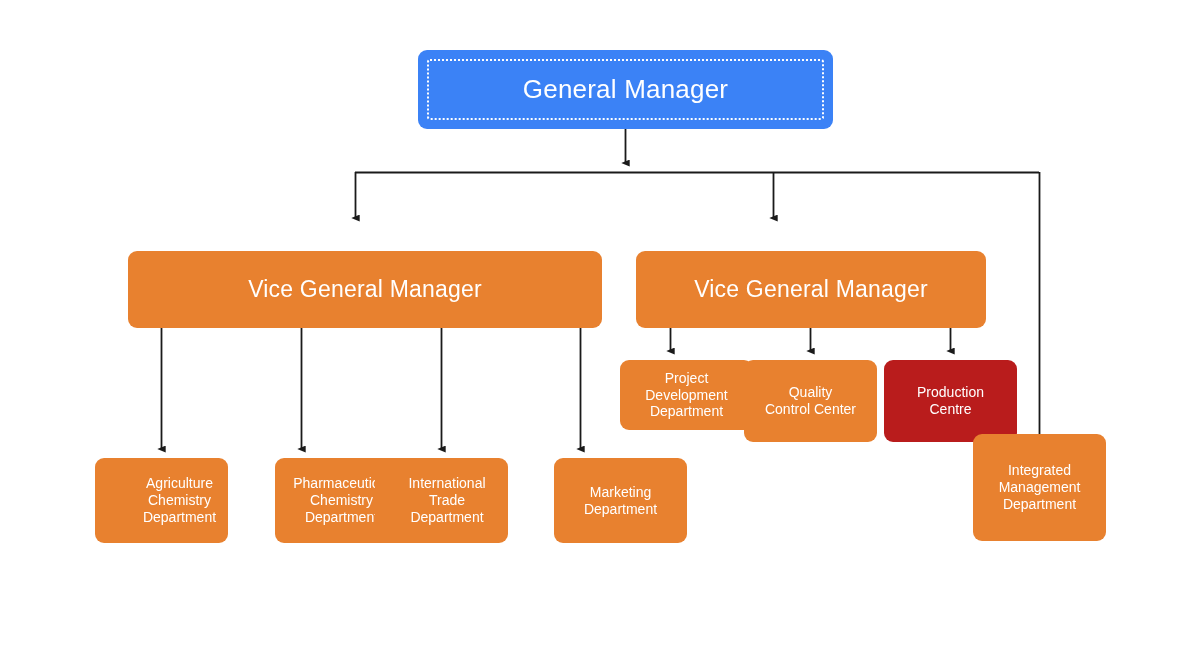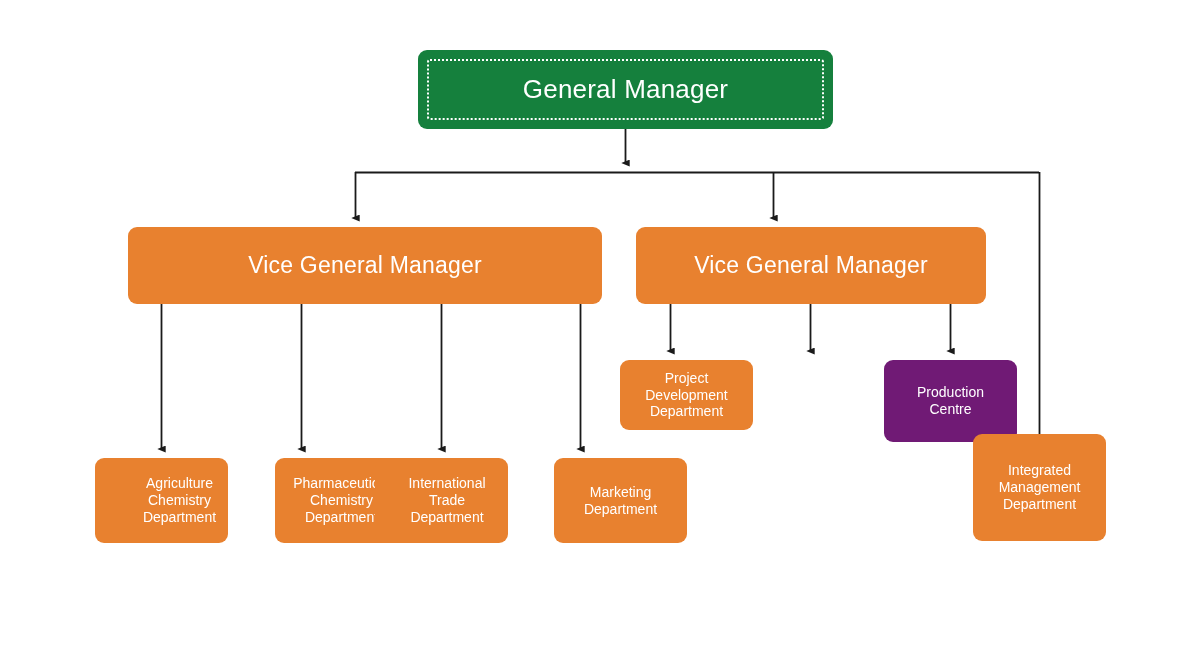--- a/index.html
+++ b/index.html
@@ -57,20 +57,21 @@
   }
   .node-root .node-label {
     position: relative;
     z-index: 1;
   }
   .node-l2 {
     background: #E8812F;
     font-size: 23px;
     font-weight: 400;
     letter-spacing: 0.2px;
+    margin-top: 24px;
   }
   .node-l3 {
     background: #E8812F;
     font-size: 14px;
     font-weight: 400;
   }
   .node-label {
     display: block;
     padding: 0 6px;
   }
@@ -100,41 +101,45 @@
     <path d="M 161.5 304 L 161.5 449" stroke="#1A1A1A" stroke-width="1.8" fill="none" marker-end="url(#arrowhead)"></path>
     <path d="M 301.5 304 L 301.5 449" stroke="#1A1A1A" stroke-width="1.8" fill="none" marker-end="url(#arrowhead)"></path>
     <path d="M 441.5 304 L 441.5 449" stroke="#1A1A1A" stroke-width="1.8" fill="none" marker-end="url(#arrowhead)"></path>
     <path d="M 580.5 304 L 580.5 449" stroke="#1A1A1A" stroke-width="1.8" fill="none" marker-end="url(#arrowhead)"></path>
 
     <path d="M 670.5 304 L 670.5 351" stroke="#1A1A1A" stroke-width="1.8" fill="none" marker-end="url(#arrowhead)"></path>
     <path d="M 810.5 304 L 810.5 351" stroke="#1A1A1A" stroke-width="1.8" fill="none" marker-end="url(#arrowhead)"></path>
     <path d="M 950.5 304 L 950.5 351" stroke="#1A1A1A" stroke-width="1.8" fill="none" marker-end="url(#arrowhead)"></path>
   </svg>
 
-  <div class="node node-root" id="node-general-manager" style="left: 418px; top: 50px; width: 415px; height: 79px; background: #15803d; color: rgb(255, 255, 255);">
+  <div class="node node-root" id="node-general-manager" style="left: 418px; top: 50px; width: 415px; height: 79px; background: #3b82f6; color: rgb(255, 255, 255);">
     <span class="dotted-inset" style="border-color: rgb(255, 255, 255);"></span>
     <span class="node-label">General Manager</span>
   </div>
 
   <div class="node node-l2" id="node-vgm-left" style="left: 128px; top: 227px; width: 474px; height: 77px; background: rgb(232, 129, 47); color: rgb(255, 255, 255);">
     <span class="node-label">Vice General Manager</span>
   </div>
 
   <div class="node node-l2" id="node-vgm-right" style="left: 636px; top: 227px; width: 350px; height: 77px; background: rgb(232, 129, 47); color: rgb(255, 255, 255);">
     <span class="node-label">Vice General Manager</span>
   </div>
 
   <div class="node node-l3" id="node-project-development" style="left: 604px; top: 360px; width: 133px; height: 70px; background: rgb(232, 129, 47); color: rgb(255, 255, 255); margin-left: 16px;">
     <span class="node-label">Project
 Development
 Department</span>
   </div>
 
+  <div class="node node-l3" id="node-quality-control" style="left: 744px; top: 360px; width: 133px; height: 82px; background: rgb(232, 129, 47); color: rgb(255, 255, 255);">
+    <span class="node-label">Quality
+Control Center</span>
+  </div>
 
-  <div class="node node-l3" id="node-production-centre" style="left: 884px; top: 360px; width: 133px; height: 82px; background: #701a75; color: rgb(255, 255, 255);">
+  <div class="node node-l3" id="node-production-centre" style="left: 884px; top: 360px; width: 133px; height: 82px; background: #b91c1c; color: rgb(255, 255, 255);">
     <span class="node-label">Production
 Centre</span>
   </div>
 
   <div class="node node-l3" id="node-agriculture-chemistry" style="left: 95px; top: 458px; width: 133px; height: 85px; background: rgb(232, 129, 47); color: rgb(255, 255, 255); padding-left: 36px;">
     <span class="node-label">Agriculture
 Chemistry
 Department</span>
   </div>
 

